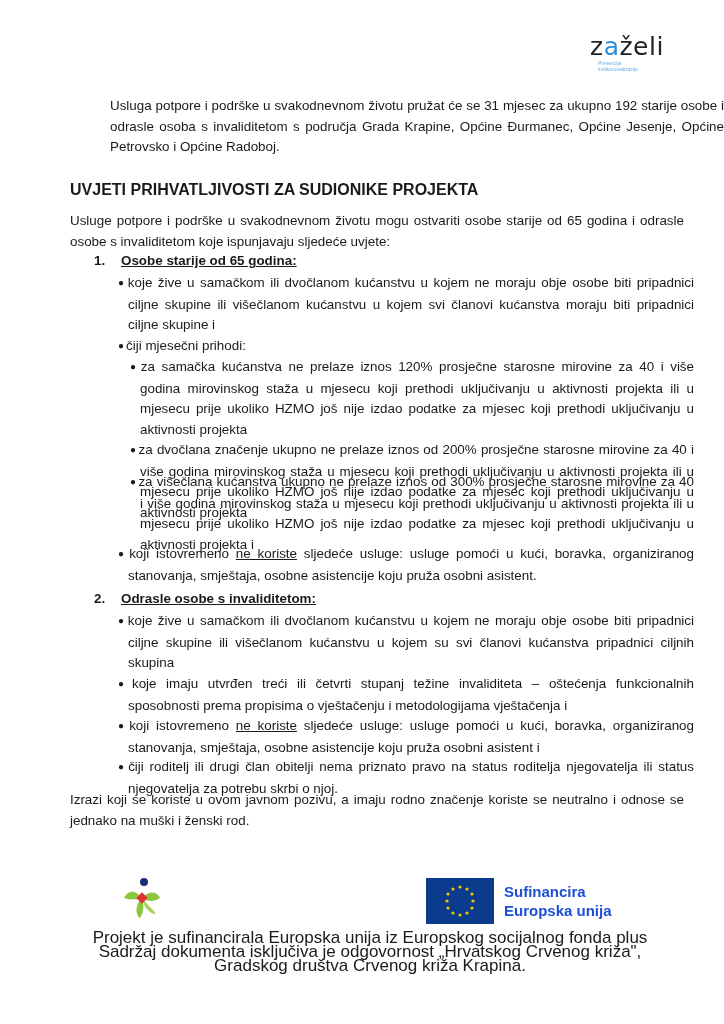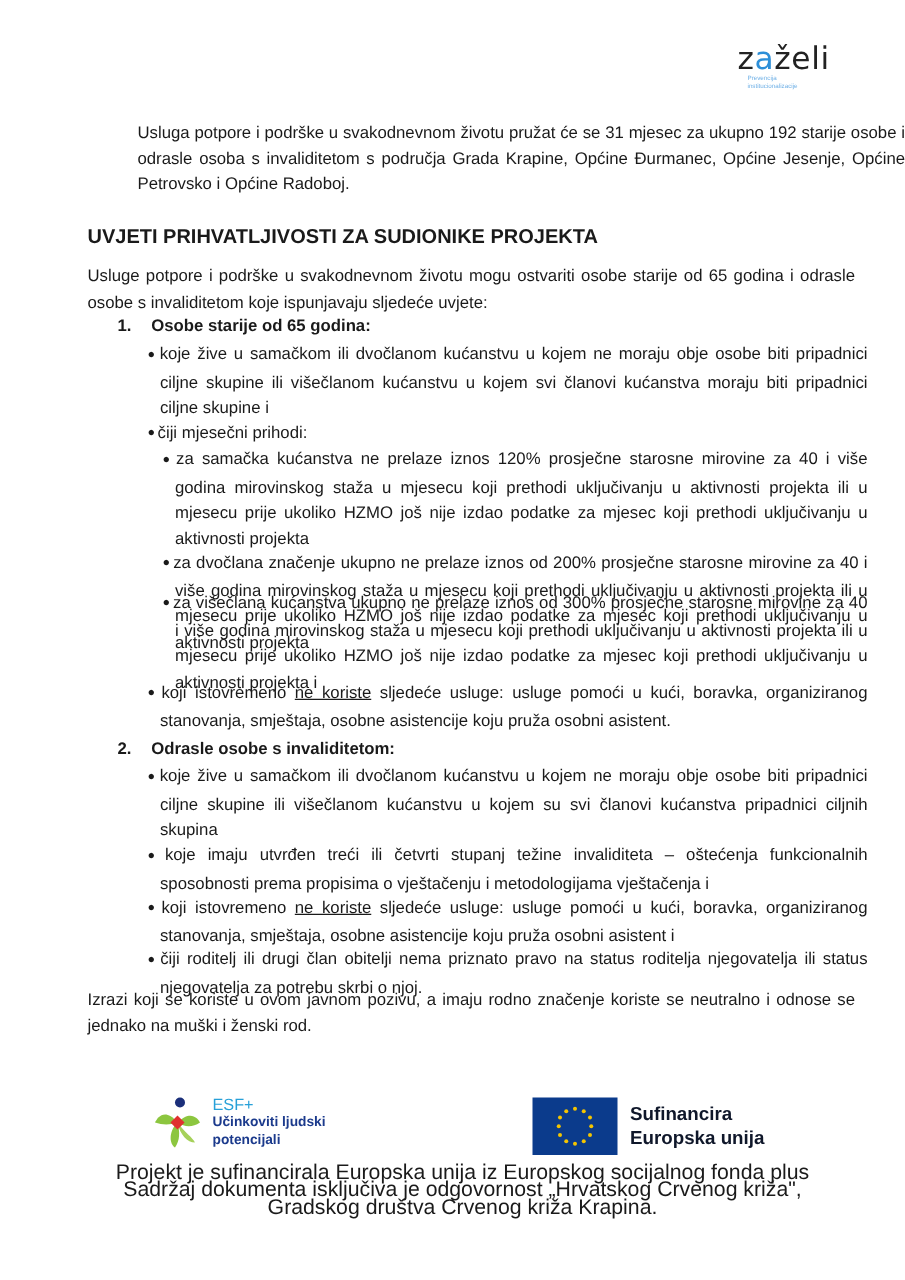--- a/index.html
+++ b/index.html
@@ -6,33 +6,33 @@
   body { width:724px; height:1024px; position:relative; overflow:hidden;
          font-family:"Liberation Sans", sans-serif; color:#1a1a1a; font-size:13.4px; }
   .logo { position:absolute; left:590px; top:34px; width:80px; }
   .logo-word { font-family:"DejaVu Sans", sans-serif; font-size:25px; letter-spacing:0.5px; color:#222; line-height:26px; }
   .logo-word .a { color:#2d8fd8; }
   .logo-sub { font-size:5px; color:#6fb0e6; line-height:6px; margin-left:8px; }
   .p { position:absolute; left:70px; width:614px; line-height:20.5px; text-align:justify; }
   .h { position:absolute; left:70px; font-weight:bold; font-size:16px; }
   .num { position:absolute; left:94px; font-weight:bold; }
   .num .n { display:inline-block; width:27px; }
-  .num .t { }
+  .num .t { text-decoration:underline; }
   .b1 { position:absolute; left:118px; width:566px; line-height:20.5px; text-align:justify; padding-left:10px; text-indent:-10px; }
   .b2 { position:absolute; left:130px; width:554px; line-height:20.5px; text-align:justify; padding-left:10px; text-indent:-10px; }
   .bul { font-size:10px; position:relative; top:-1px; margin-right:2px; }
   b { font-weight:normal; }
   u { text-decoration:underline; }
   .esf { position:absolute; left:122px; top:876px; display:flex; align-items:center; }
   .esf-txt { margin-left:8px; line-height:14px; }
   .esf-top { color:#27a0d8; font-size:13px; }
   .esf-name { color:#1b3a8c; font-size:11px; font-weight:bold; }
   .eu { position:absolute; left:426px; top:878px; display:flex; align-items:center; }
   .flag { width:68px; height:46px; background:#0b3b8c; position:relative; }
-  .eu-txt { margin-left:10px; color:#0f172a; font-weight:bold; font-size:15px; line-height:19px; }
+  .eu-txt { margin-left:10px; color:#1d4ed8; font-weight:bold; font-size:15px; line-height:19px; }
   .foot { position:absolute; left:60px; width:620px; text-align:center; font-size:17px; line-height:14px; }
 </style>
 </head>
 <body>
 
 <div class="logo">
   <div class="logo-word"><span>z</span><span class="a">a</span><span>želi</span></div>
   <div class="logo-sub">Prevencija</div>
   <div class="logo-sub">institucionalizacije</div>
 </div>
@@ -86,25 +86,20 @@
 
 <div class="esf">
   <svg width="40" height="44" viewBox="0 0 40 44">
     <circle cx="22" cy="6" r="4" fill="#1b2f7a"></circle>
     <path d="M20 22 C10 10 4 18 2 22 C8 24 14 24 20 22Z" fill="#8cc63f"></path>
     <path d="M20 22 C30 12 36 18 38 22 C32 26 26 26 20 22Z" fill="#8cc63f"></path>
     <path d="M20 22 C12 30 14 40 18 42 C22 36 22 30 20 22Z" fill="#8cc63f"></path>
     <path d="M20 22 C26 30 32 34 34 38 C28 38 22 32 20 22Z" fill="#a6d15a"></path>
     <rect x="16" y="18" width="8" height="8" fill="#e0312f" transform="rotate(45 20 22)"></rect>
   </svg>
-  <div class="esf-txt">
-    <div class="esf-top">ESF+</div>
-    <div class="esf-name">Učinkoviti ljudski</div>
-    <div class="esf-name">potencijali</div>
-  </div>
 </div>
 
 <div class="eu">
   <div class="flag">
     <svg width="68" height="46" viewBox="0 0 68 46">
       <g fill="#f4c400">
         <circle cx="34" cy="9" r="1.6"></circle>
           <circle cx="41" cy="11" r="1.6"></circle>
           <circle cx="46" cy="16" r="1.6"></circle>
         <circle cx="47" cy="23" r="1.6"></circle>

